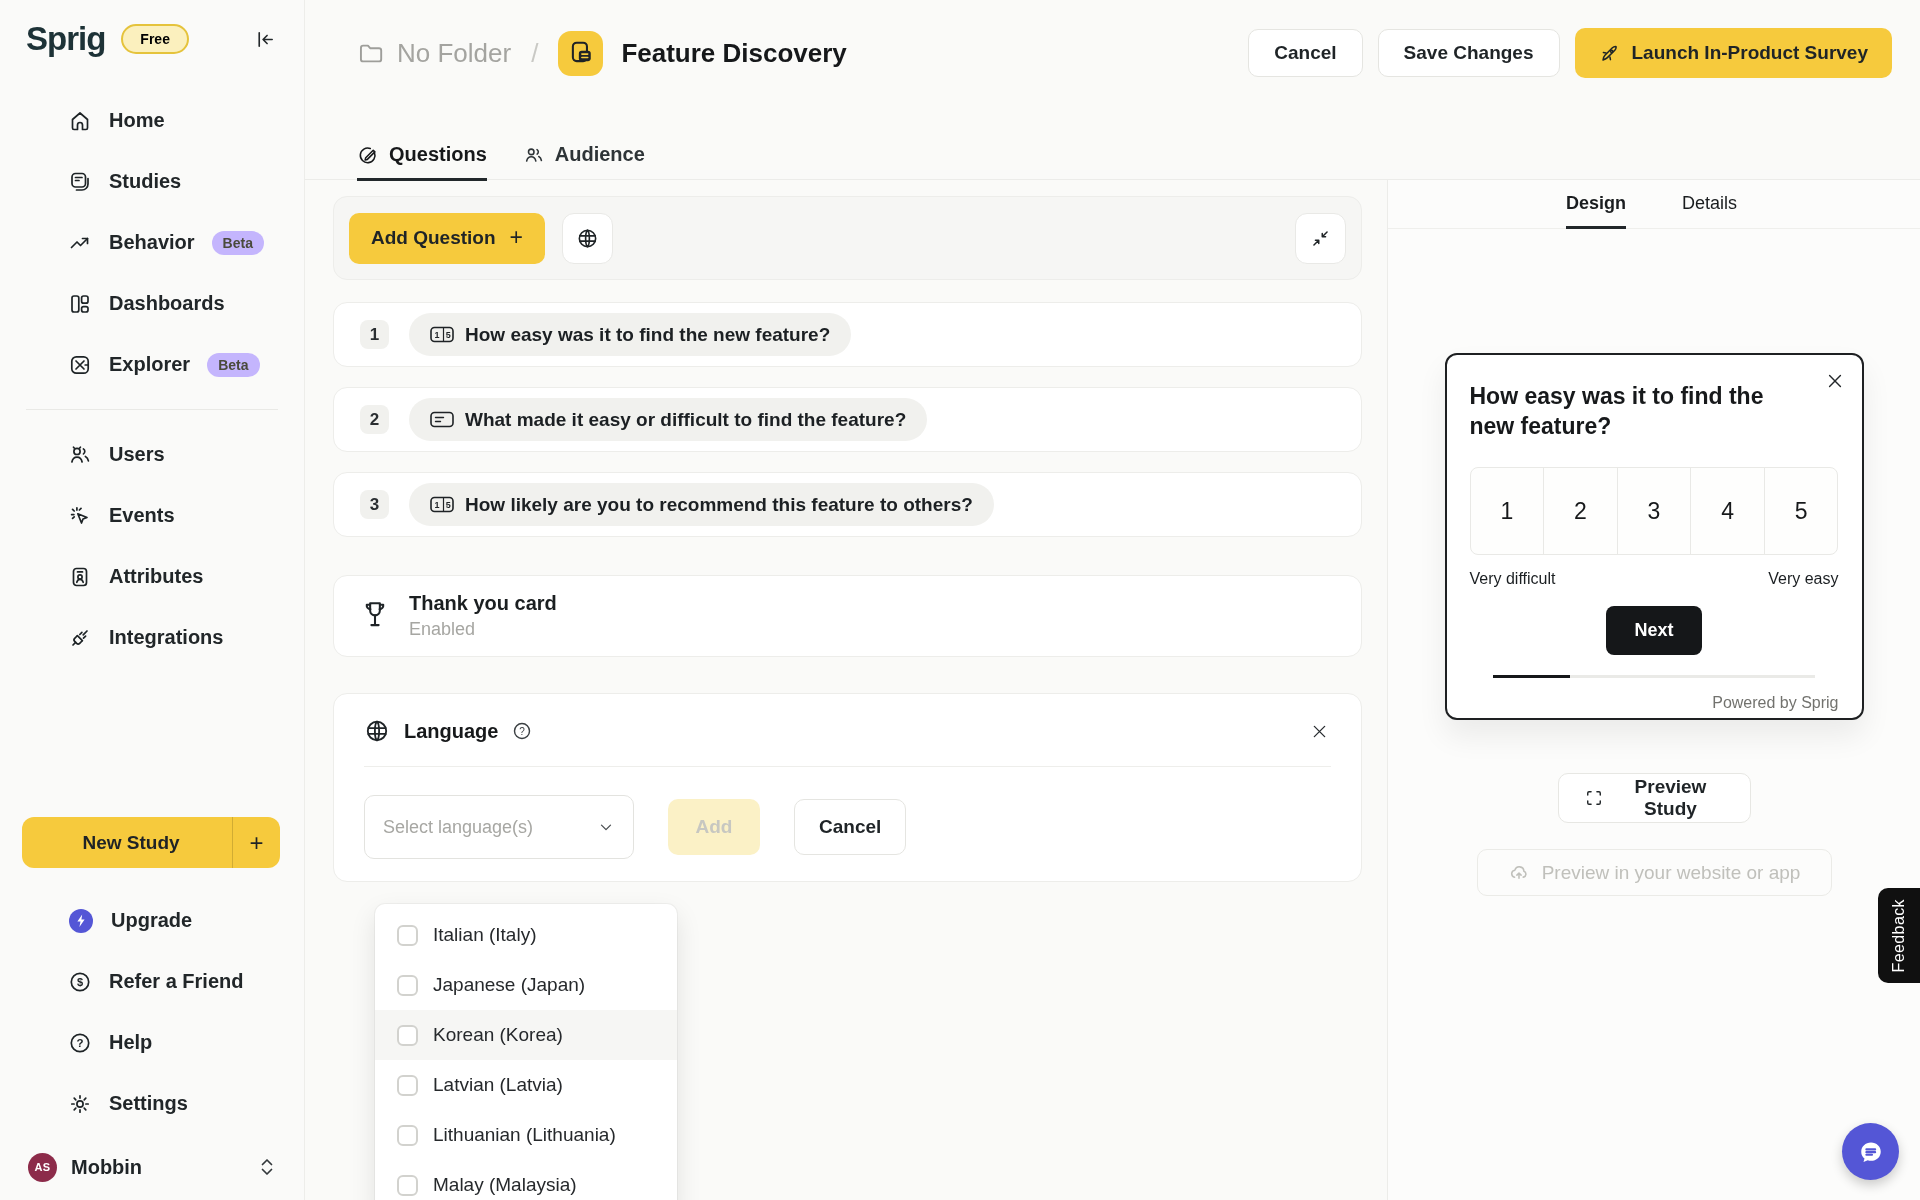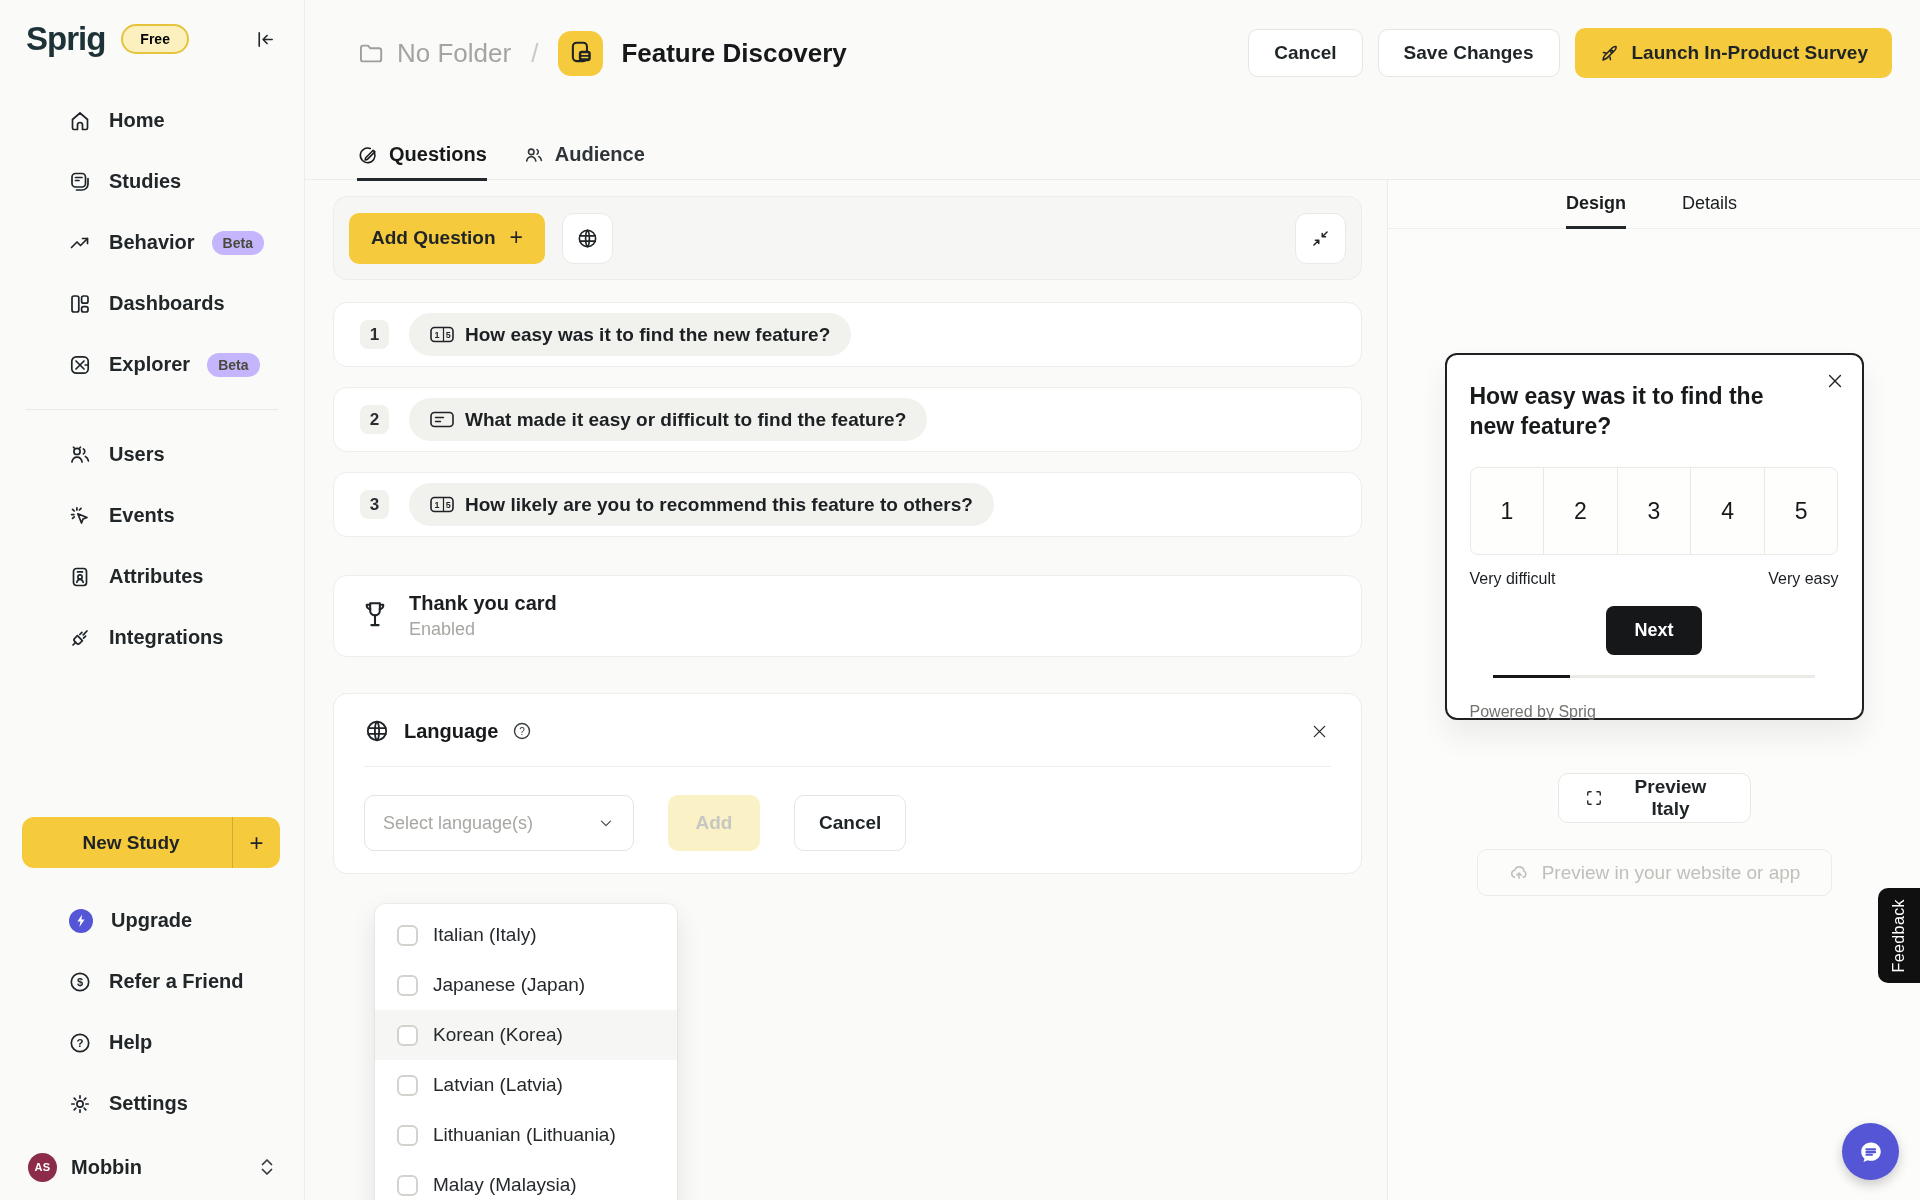--- a/index.html
+++ b/index.html
@@ -80,21 +80,21 @@
   .t-sub{font-size:18px;color:#A6A6A2;}
 
   .langcard{margin-top:36px;padding:24px 30px 22px;}
   .lang-head{display:flex;align-items:center;gap:14px;}
   .lang-title{font-size:20px;font-weight:bold;color:#17191B;}
   .help-ico{color:#3A3F42;}
   .lang-close{margin-left:auto;color:#2A2E31;cursor:pointer;background:none;border:none;padding:2px;}
   .lang-div{margin-top:22px;border-top:1px solid #EEEEEB;}
   .lang-desc{margin-top:24px;font-size:19px;color:#212629;}
   .lang-controls{margin-top:28px;display:flex;align-items:center;gap:34px;}
-  .select{width:270px;height:56px;border:1px solid #E3E3DF;border-radius:10px;background:#fff;display:flex;
+  .select{width:270px;height:64px;border:1px solid #E3E3DF;border-radius:10px;background:#fff;display:flex;
           align-items:center;padding:0 18px;font-size:18px;color:#A7A7A3;cursor:pointer;}
   .select .chev{margin-left:auto;color:#4A4E51;}
   .btn-add-disabled{height:56px;width:92px;background:#FBF1C6;color:#C7C7C1;border-radius:10px;cursor:default;}
   .btn-cancel2{height:56px;padding:0 24px;background:#fff;border:1px solid #E5E5E1;border-radius:10px;}
 
   .dropdown{position:absolute;left:70px;top:724px;width:302px;background:#fff;border-radius:10px;
             box-shadow:0 10px 26px rgba(0,0,0,.10),0 0 0 1px rgba(0,0,0,.04);padding:6px 0;z-index:6;}
   .opt{height:50px;display:flex;align-items:center;gap:15px;padding:0 22px;font-size:19px;color:#26292C;cursor:pointer;}
   .opt.hovered{background:#F6F6F4;}
   .cb{width:21px;height:21px;border:2px solid #D2D2CE;border-radius:6px;background:#fff;flex:0 0 auto;}
@@ -113,21 +113,21 @@
   .pc-scale{margin-top:26px;display:flex;}
   .cell{flex:1;height:88px;border:1px solid #E9E9E6;margin-left:-1px;display:flex;align-items:center;
         justify-content:center;font-size:23px;color:#17191B;background:#FEFEFD;cursor:pointer;}
   .cell:first-child{margin-left:0;border-radius:8px 0 0 8px;}
   .cell:last-child{border-radius:0 8px 8px 0;}
   .pc-labels{margin-top:15px;display:flex;justify-content:space-between;font-size:16px;color:#1B1F22;}
   .pc-next{margin:18px auto 0;width:96px;height:49px;background:#151719;color:#fff;border-radius:8px;
            font-size:18px;font-weight:bold;display:flex;align-items:center;justify-content:center;cursor:pointer;}
   .pc-progress{margin:20px auto 0;width:322px;height:3px;background:#EAEAE7;}
   .pc-fill{height:3px;background:#151719;}
-  .pc-powered{margin-top:25px;text-align:left;font-size:16px;color:#72726E;}
+  .pc-powered{margin-top:16px;text-align:right;font-size:16px;color:#72726E;}
 
   .btn-preview-study{margin:53px auto 0;width:193px;height:50px;background:#fff;border:1px solid #E7E7E3;
                      border-radius:10px;gap:13px;}
   .btn-preview-web{margin:26px auto 0;width:355px;height:47px;background:transparent;border:1px solid #EBEBE7;
                    border-radius:10px;gap:12px;color:#C0C0BB;font-weight:normal;font-size:19px;cursor:default;}
 
   .feedback-tab{position:absolute;right:0;top:888px;width:42px;height:95px;background:#101010;color:#fff;
                 border-radius:10px 0 0 10px;display:flex;align-items:center;justify-content:center;cursor:pointer;z-index:8;}
   .feedback-tab span{writing-mode:vertical-rl;transform:rotate(180deg);font-size:16px;letter-spacing:.4px;}
   .chat-fab{position:absolute;right:21px;bottom:20px;width:57px;height:57px;border-radius:50%;background:#5456D6;
@@ -545,21 +545,21 @@
           </div>
           <div class="pc-powered">Powered by Sprig</div>
         </div>
 
         <button class="btn btn-outline btn-preview-study">
           <span>
             <svg class="ico" width="20" height="20" viewBox="0 0 24 24" stroke-width="1.9">
                 <path d="M8.5 4.5H6A1.5 1.5 0 0 0 4.5 6v2.5M15.5 4.5H18A1.5 1.5 0 0 1 19.5 6v2.5M19.5 15.5V18a1.5 1.5 0 0 1-1.5 1.5h-2.5M4.5 15.5V18A1.5 1.5 0 0 0 6 19.5h2.5"></path>
               </svg>
           </span>
-          <span>Preview Italy</span>
+          <span>Preview Study</span>
         </button>
 
         <button class="btn btn-preview-web">
           <span>
             <svg class="ico" width="22" height="22" viewBox="0 0 24 24" stroke-width="1.7">
                 <path d="M7.2 16.6a3.9 3.9 0 0 1 .3-7.7 5 5 0 0 1 9.8 1.2 3.3 3.3 0 0 1-.7 6.4"></path>
                 <path d="M12 17.8V12m0 0l-2.3 2.3M12 12l2.3 2.3"></path>
               </svg>
           </span>
           <span>Preview in your website or app</span>

